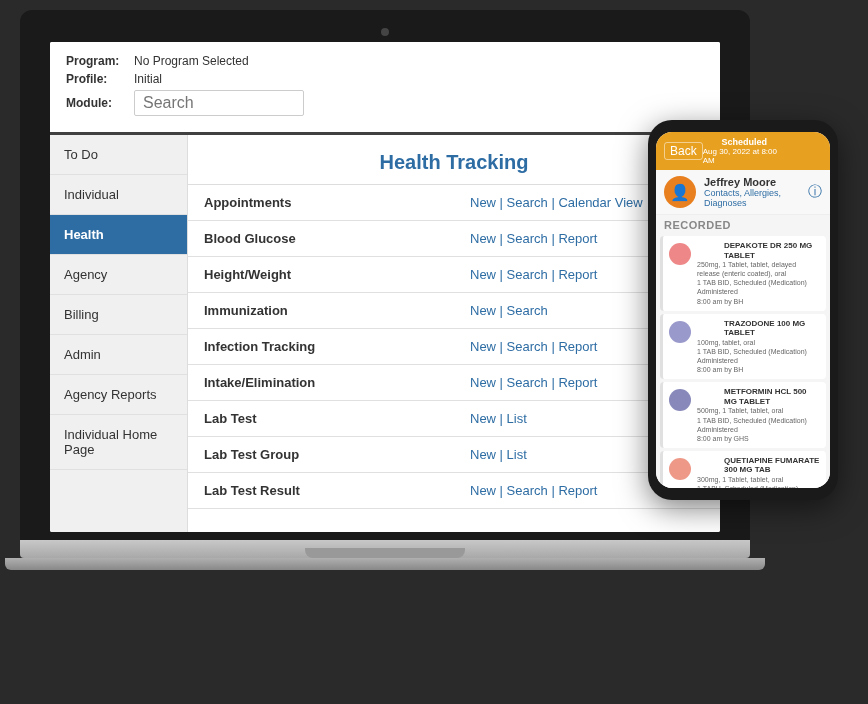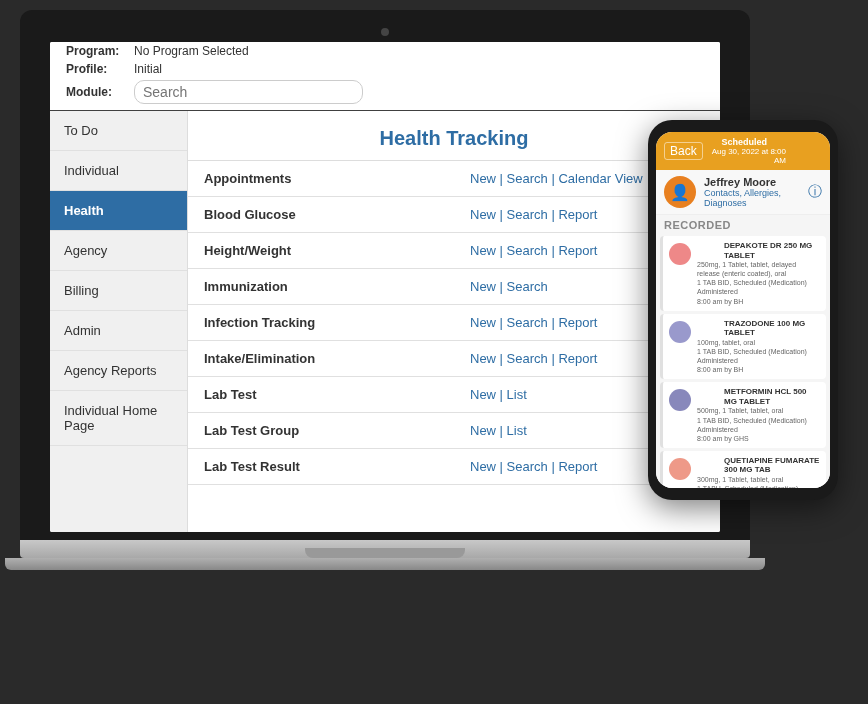--- a/index.html
+++ b/index.html
@@ -69,46 +69,46 @@
       background: linear-gradient(to bottom, #b0b0b0, #888);
       height: 12px;
       width: 760px;
       margin-left: -15px;
       border-radius: 0 0 6px 6px;
     }
 
     
     .app-header {
       background: #fff;
-      border-bottom: 1px solid #404040;
-      padding: 2px 16px;
+      border-bottom: 3px solid #404040;
+      padding: 12px 16px;
       flex-shrink: 0;
     }
     .app-header-row {
       display: flex;
       align-items: center;
       gap: 8px;
       font-size: 12px;
       color: #333;
       margin-bottom: 4px;
     }
     .app-header-row label {
       font-weight: bold;
       min-width: 60px;
     }
     .app-header-row span {
       color: #333;
     }
     .search-input {
       border: 1px solid #ccc;
       padding: 3px 8px;
-      font-size: 14px;
-      width: 229px;
+      font-size: 16px;
+      width: 170px;
       color: #999;
-      border-radius: 10px;
+      border-radius: 2px;
     }
 
     .app-body {
       display: flex;
       flex: 1;
       overflow: hidden;
     }
 
     
     .sidebar {
@@ -208,21 +208,21 @@
     .phone-status-badge {
       background: #e8a020;
       color: #fff;
       font-size: 9px;
       font-weight: bold;
       text-align: center;
     }
     .phone-status-date {
       color: #fff;
       font-size: 8px;
-      text-align: right;
+      text-align: left;
     }
     .phone-profile-section {
       display: flex;
       align-items: center;
       padding: 6px 8px;
       background: #f8f8f8;
       border-bottom: 1px solid #eee;
     }
     .phone-avatar {
       width: 32px;

